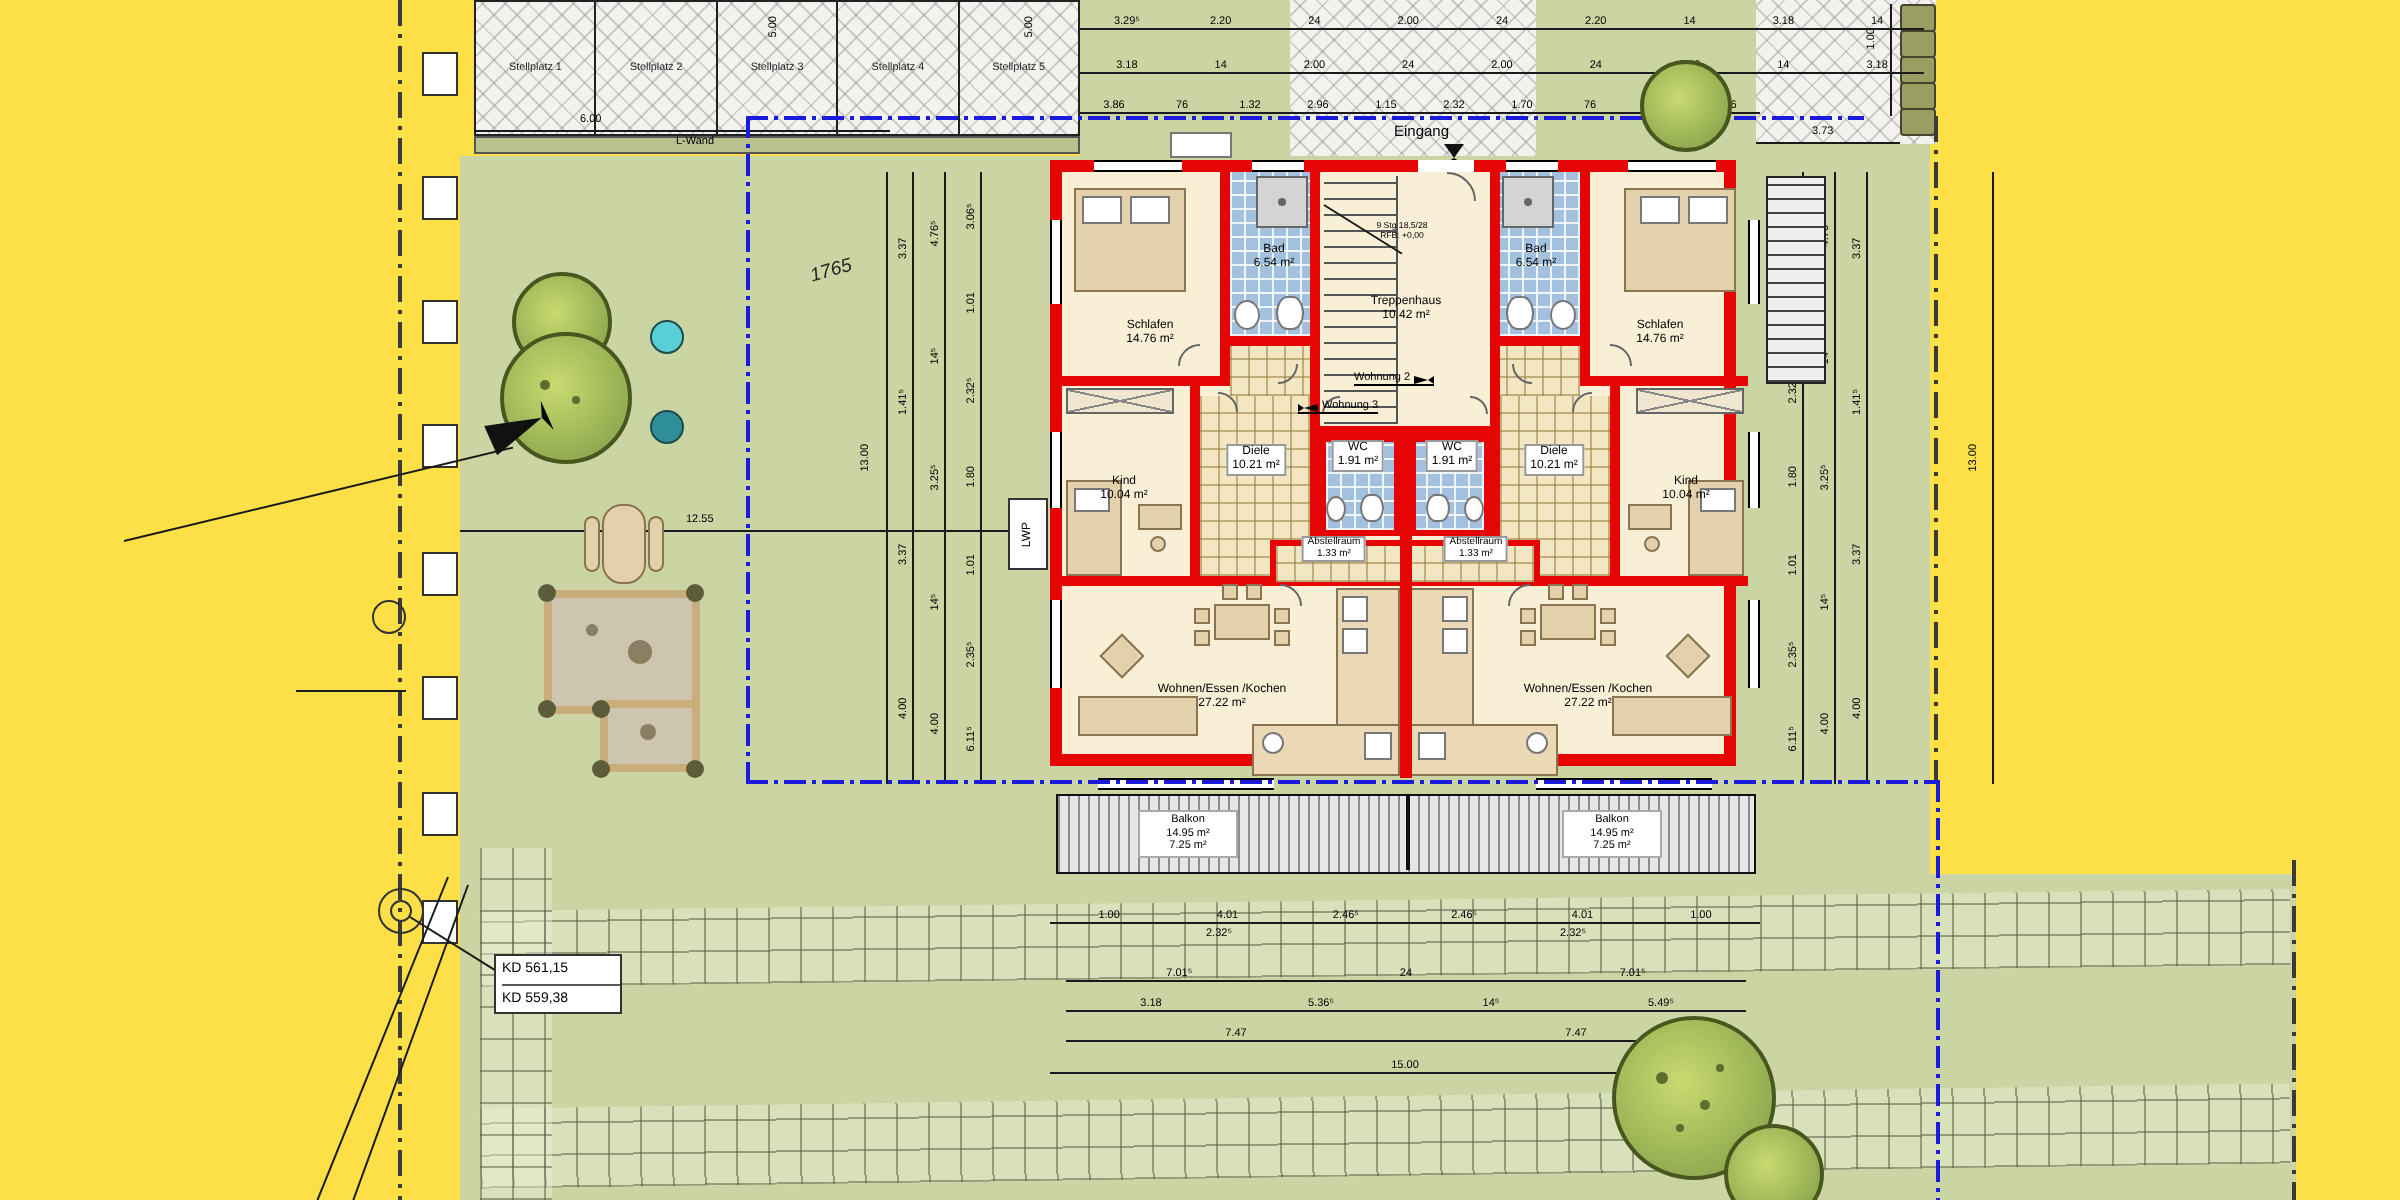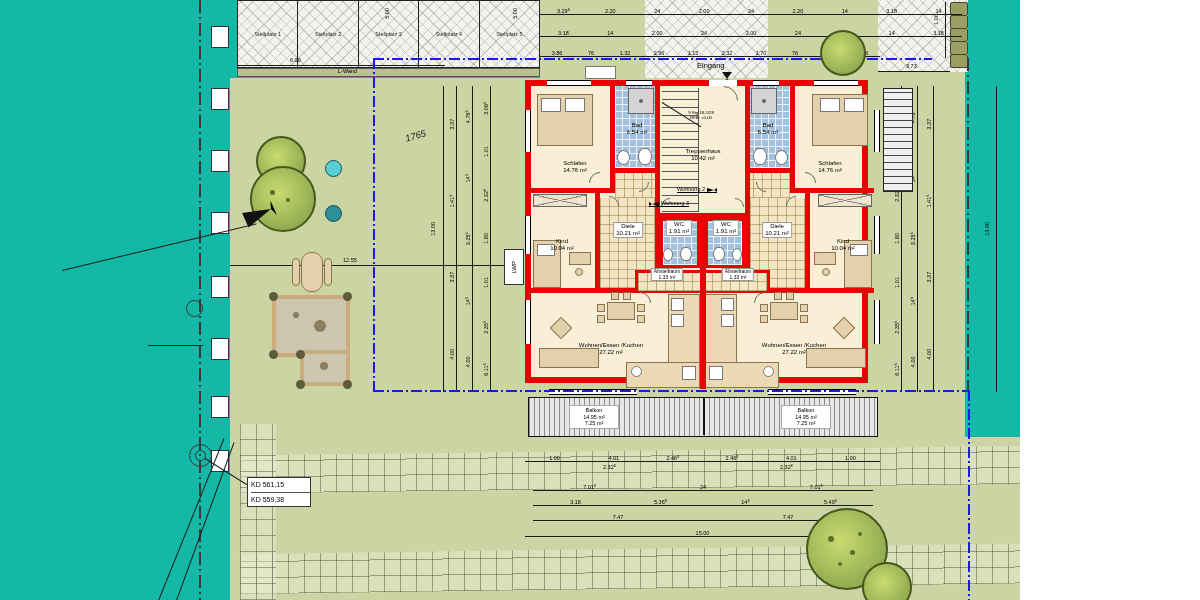--- a/index.html
+++ b/index.html
@@ -1,16 +1,16 @@
 <!DOCTYPE html>
 <html><head>
 <meta charset="utf-8">
 <style>
   html,body{margin:0;padding:0;background:#fff;font-family:"Liberation Sans",sans-serif;}
-  #canvas{position:relative;width:1020px;height:600px;background:#14b8a6;overflow:hidden;}
+  #canvas{position:relative;width:1200px;height:600px;background:#fde047;overflow:hidden;}
   .abs{position:absolute;box-sizing:border-box;}
   .lawn{background:#cbd5a4;}
   .pave{background-color:#f3f2ee;background-image:
     repeating-linear-gradient(45deg,rgba(140,140,140,.38) 0 1px,transparent 1px 8px),
     repeating-linear-gradient(-45deg,rgba(140,140,140,.38) 0 1px,transparent 1px 8px);}
   .band{background-color:rgba(236,240,216,.45);background-image:
     repeating-linear-gradient(90deg,rgba(85,85,60,.5) 0 1px,transparent 1px 16px),
     repeating-linear-gradient(0deg,rgba(85,85,60,.5) 0 1px,transparent 1px 16px);}
   .dashdot-v{width:2px;background-image:repeating-linear-gradient(180deg,#3a3a3a 0 13px,transparent 13px 17px,#3a3a3a 17px 19px,transparent 19px 23px);}
   .blue-h{height:2px;background-image:repeating-linear-gradient(90deg,#1b1bdd 0 11px,transparent 11px 14px,#1b1bdd 14px 16px,transparent 16px 19px);}

